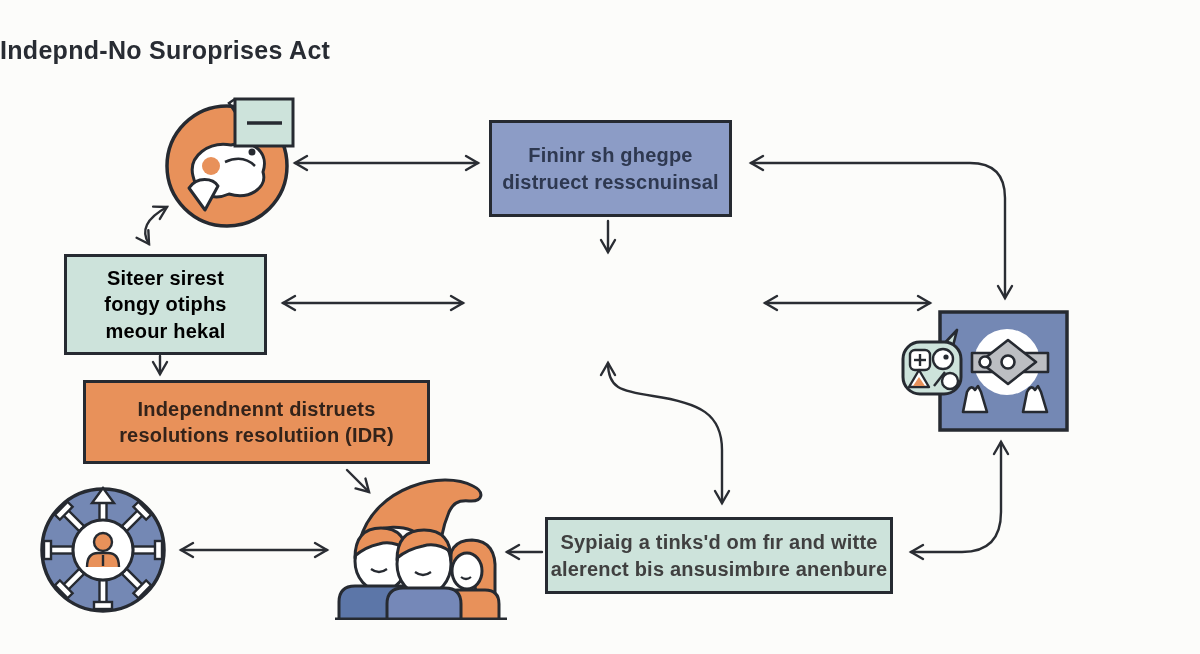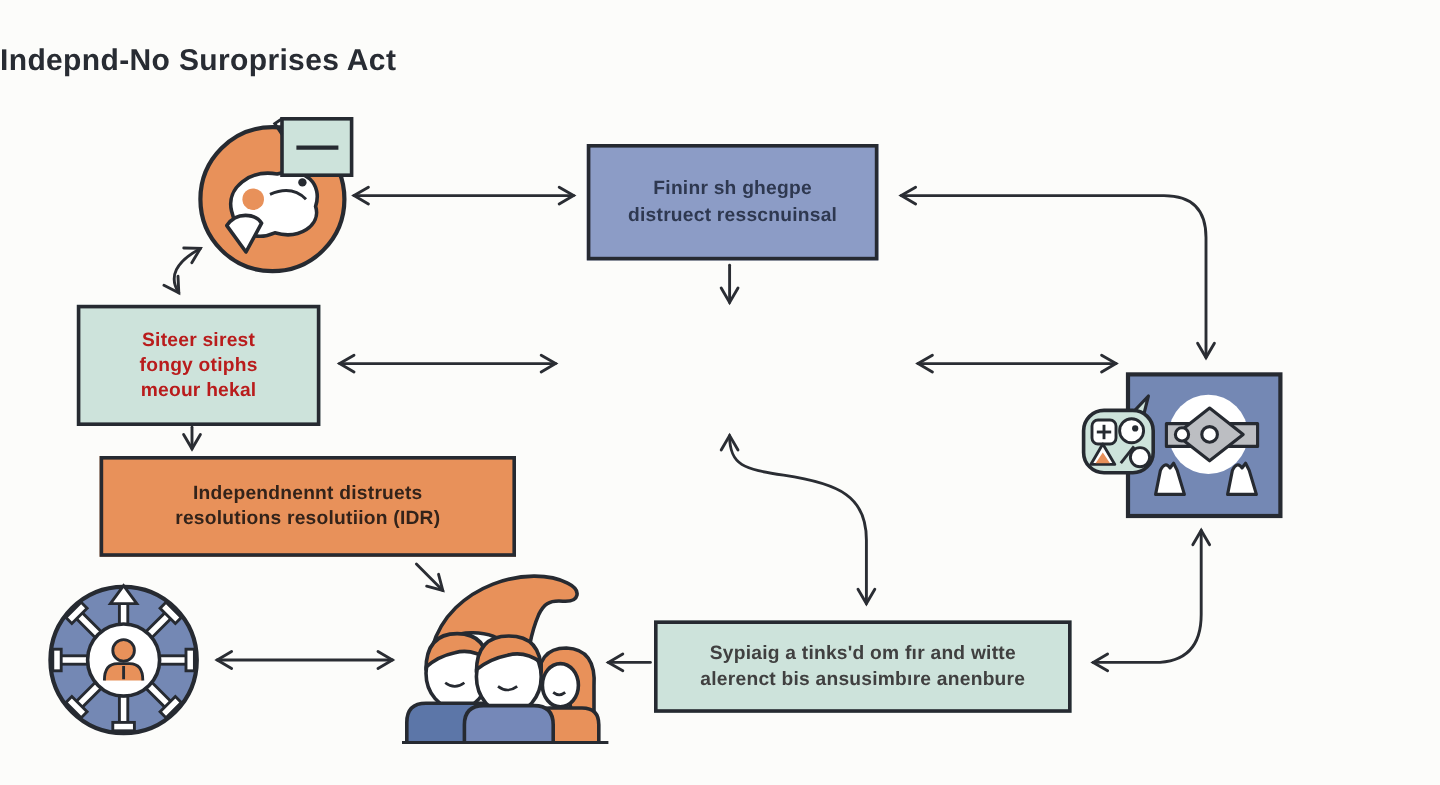--- a/index.html
+++ b/index.html
@@ -6,23 +6,23 @@
     --background:#FCFCFA; --orange:#E8915A; --teal:#CDE3DB; --blue-box:#8C9CC6;
     --blue-icon:#7488B4; --outline:#262A31; --arrow:#2A2D33; --gray-band:#BCBEC2;
   }
   html,body{margin:0;padding:0;}
   body{background:#e9e9e9;font-family:"Liberation Sans",sans-serif;}
   .canvas{position:relative;width:1200px;height:654px;background:var(--background);overflow:hidden;margin:0 auto;}
   .title{position:absolute;left:0;right:0;top:36px;text-align:left;font-size:25px;font-weight:700;
          color:#282C33;letter-spacing:.3px;}
   .node{position:absolute;box-sizing:border-box;border:3px solid var(--outline);
         display:flex;align-items:center;justify-content:center;text-align:center;
-        font-weight:700;font-size:16px;line-height:1.32;white-space:pre-line;letter-spacing:.2px;}
+        font-weight:700;font-size:20px;line-height:1.32;white-space:pre-line;letter-spacing:.2px;}
   .node-top   {left:489px;top:120px;width:243px;height:97px;background:var(--blue-box);color:#2E3850;}
-  .node-left  {left:64px; top:254px;width:203px;height:101px;background:var(--teal);color:#b91c1c;}
+  .node-left  {left:64px; top:254px;width:203px;height:101px;background:var(--teal);color:#000000;}
   .node-mid   {left:473px;top:259px;width:272px;height:94px;background:var(--teal);color:#21403A;}
   .node-idr   {left:83px; top:380px;width:347px;height:84px;background:var(--orange);color:#33231A;}
   .node-bottom{left:545px;top:517px;width:348px;height:77px;background:var(--teal);color:#404040;}
   .icon-abs{position:absolute;}
   svg{display:block;}
 </style>
 </head>
 <body>
 
 <div class="canvas">

